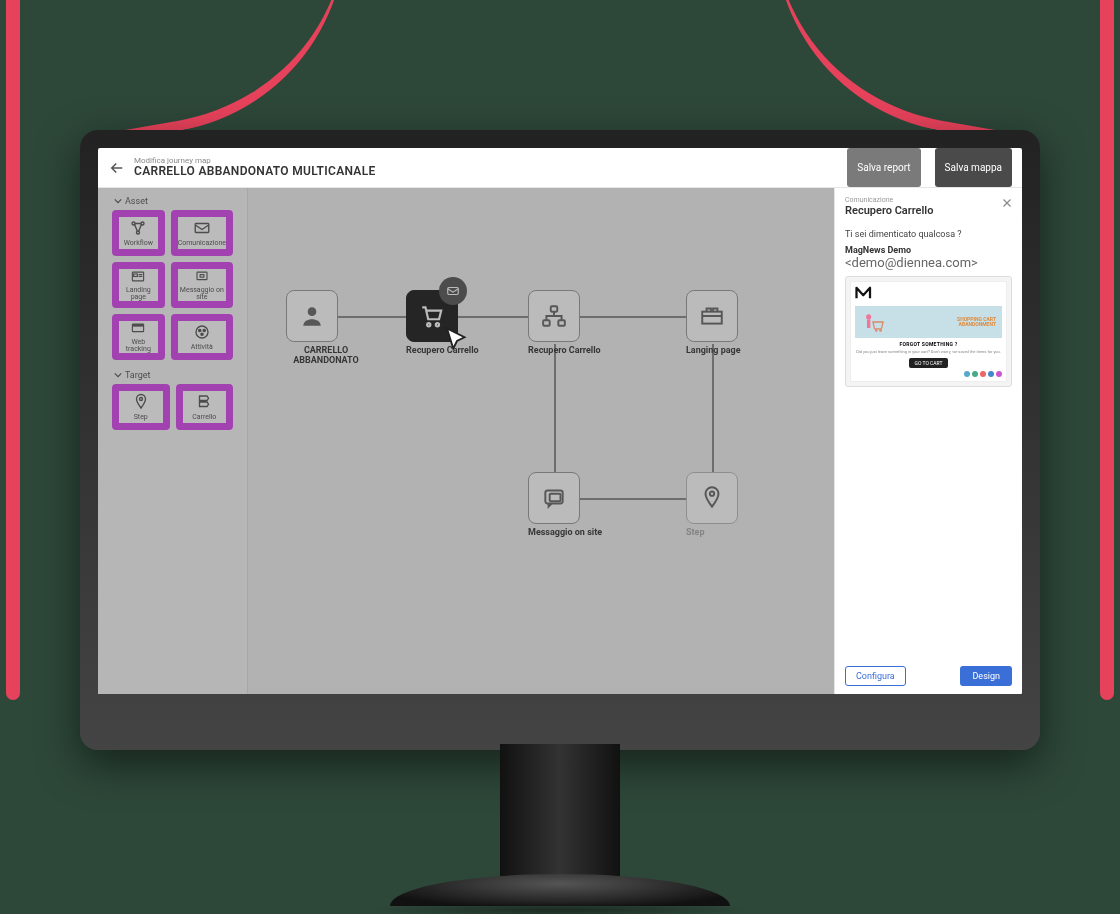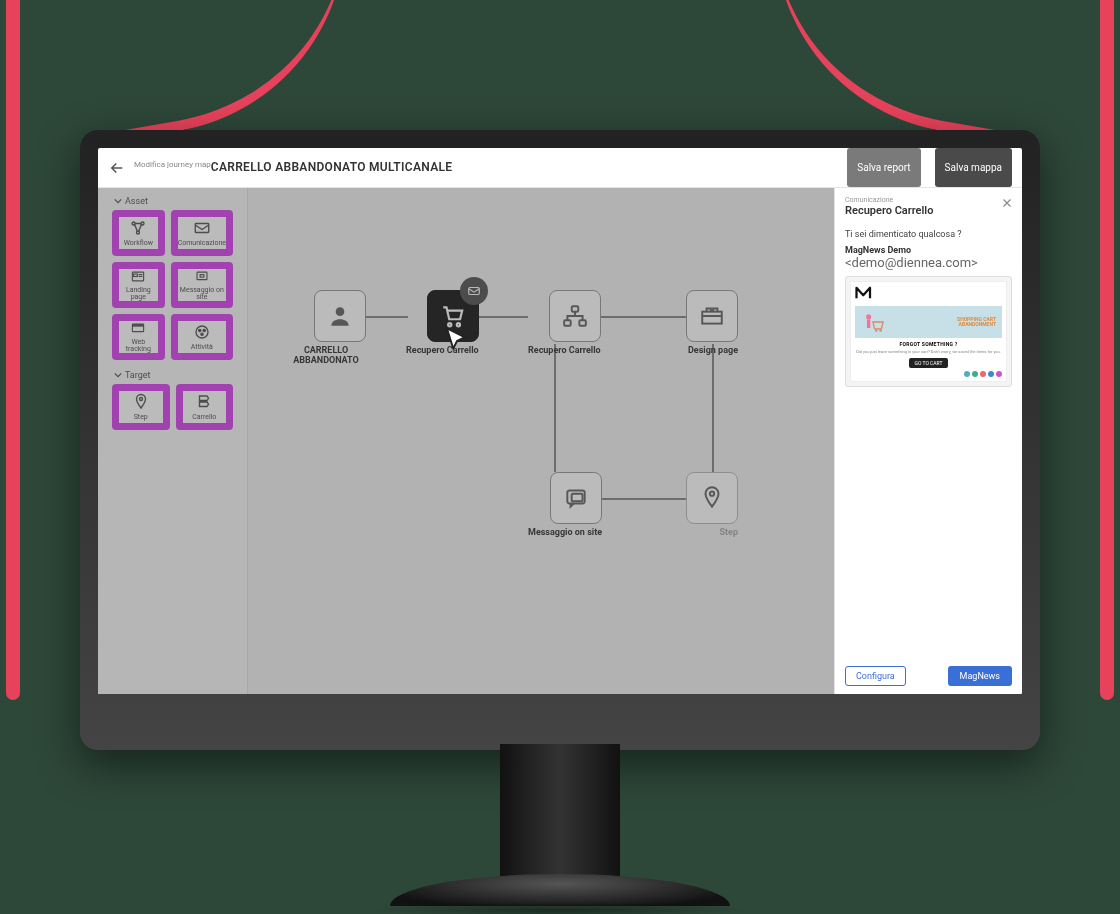--- a/index.html
+++ b/index.html
@@ -13,42 +13,42 @@
   .monitor { position: absolute; left: 80px; top: 130px; width: 960px; height: 620px; }
   .bezel { position: absolute; inset: 0; background: linear-gradient(180deg,#222 0%,#444 100%); border-radius: 18px; box-shadow: 0 14px 40px rgba(0,0,0,.5); }
   .screen { position: absolute; left: 18px; top: 18px; right: 18px; height: 546px; background: #fff; border-radius: 2px; overflow: hidden; display: flex; flex-direction: column; }
   .stand { position:absolute; left:50%; top:614px; width:120px; height:140px; transform:translateX(-50%); background:linear-gradient(90deg,#111 0%, #333 50%, #111 100%);}
   .stand-base { position:absolute; left:50%; top:744px; width:340px; height:32px; transform:translateX(-50%); background: radial-gradient(ellipse at 50% 30%, #555 0%, #111 80%); border-radius:50%/100%; border-bottom-left-radius:0;border-bottom-right-radius:0;}
   .stand-shadow{position:absolute;left:50%;top:772px;width:380px;height:16px;transform:translateX(-50%);background:radial-gradient(ellipse at center,rgba(0,0,0,.4) 0%,transparent 70%);}
 
   
   .app-header { height: 40px; display: flex; align-items: center; padding: 0 10px; border-bottom: 1px solid #e5e5e5; gap:8px;}
   .back-arrow { width:18px;height:18px;color:#555;}
-  .hdr-titles { display:flex; flex-direction:row; line-height:1.1; flex:1;}
+  .hdr-titles { display:flex; flex-direction:column; line-height:1.1; flex:1;}
   .hdr-sub { font-size:8px; color:#888;}
   .hdr-main { font-size:12px; font-weight:600; color:#333; letter-spacing:.3px;}
   .hdr-btn { background:#7a7a7a; color:#fff; font-size:10px; padding:14px 10px; border:none; border-radius:3px; cursor:pointer; margin-left:6px;}
   .hdr-btn.dark{background:#4a4a4a;}
 
   
   .app-body { flex:1; display:flex; position:relative; background:#fff;}
   .overlay { position:absolute; inset:0; right:188px; background:rgba(60,60,60,.35); pointer-events:none; z-index:5;}
 
   
   .sidebar { width:150px; border-right:1px solid #e0e0e0; background:#f7f7f7; padding:4px 14px; font-size:9px;}
   .sb-section { margin-bottom:6px;}
   .sb-header { display:flex; align-items:center; gap:3px; color:#555; font-size:9px; padding:4px 2px; cursor:pointer;}
   .sb-grid { display:grid; grid-template-columns:1fr 1fr; gap:6px;}
   .sb-tile { background:#fff; border:7px solid #d946ef; border-radius:4px; height:46px; display:flex; flex-direction:column; align-items:center; justify-content:center; gap:3px; cursor:grab;}
   .sb-tile svg { width:18px; height:18px; color:#555;}
   .sb-tile span { font-size:7px; color:#555; text-align:center; line-height:1;}
 
   
   .canvas { flex:1; position:relative; background:#f2f2f2;}
-  .node { position:absolute; display:flex; flex-direction:column; align-items:flex-end;}
+  .node { position:absolute; display:flex; flex-direction:column; align-items:flex-start;}
   .node-box { width:52px; height:52px; background:#fff; border:1.5px solid #999; border-radius:8px; display:flex; align-items:center; justify-content:center;}
   .node-box svg { width:26px; height:26px; color:#666;}
   .node-label { font-size:9px; font-weight:700; color:#333; text-align:center; margin-top:4px; line-height:1.1; max-width:80px;}
   .node.selected .node-box { background:#1a1a1a; border-color:#1a1a1a;}
   .node.selected .node-box svg{ color:#fff;}
   .node.faded .node-box { border-color:#bbb;}
   .node.faded .node-label{ color:#aaa;}
   .line { position:absolute; background:#888; z-index:0;}
   .badge { position:absolute; width:28px; height:28px; background:#555; border-radius:50%; display:flex; align-items:center; justify-content:center; top:-14px; right:-10px; z-index:3;}
   .badge svg{width:14px;height:14px;color:#eee;}
@@ -241,21 +241,21 @@
           <div class="node-label">Recupero Carrello</div>
         </div>
 
         <div class="node" style="left:438px;top:102px;">
           <div class="node-box">
               <svg viewBox="0 0 24 24" fill="none" stroke="currentColor" stroke-width="1.8">
                 <rect x="3" y="8" width="18" height="11"></rect>
                 <path d="M3 12h18M7 8V5h4v3M13 8V5h4v3"></path>
               </svg>
             </div>
-          <div class="node-label">Design page</div>
+          <div class="node-label">Langing page</div>
         </div>
 
         <div class="node" style="left:280px;top:284px;">
           <div class="node-box">
               <svg viewBox="0 0 24 24" fill="none" stroke="currentColor" stroke-width="1.8">
                 <rect x="4" y="5" width="16" height="12" rx="2"></rect>
                 <rect x="8" y="8" width="10" height="7" rx="1"></rect>
                 <path d="M10 17l-3 3v-3"></path>
               </svg>
             </div>
@@ -313,19 +313,19 @@
                   <span style="background:#4a8"></span>
                   <span style="background:#e66"></span>
                   <span style="background:#48c"></span>
                   <span style="background:#c5c"></span>
                 </div>
             </div>
           </div>
         </div>
         <div class="rp-footer">
           <button class="btn-outline">Configura</button>
-          <button class="btn-primary">MagNews</button>
+          <button class="btn-primary">Design</button>
         </div>
       </div>
 
     </div>
   </div>
 </div>
 
 </body></html>

